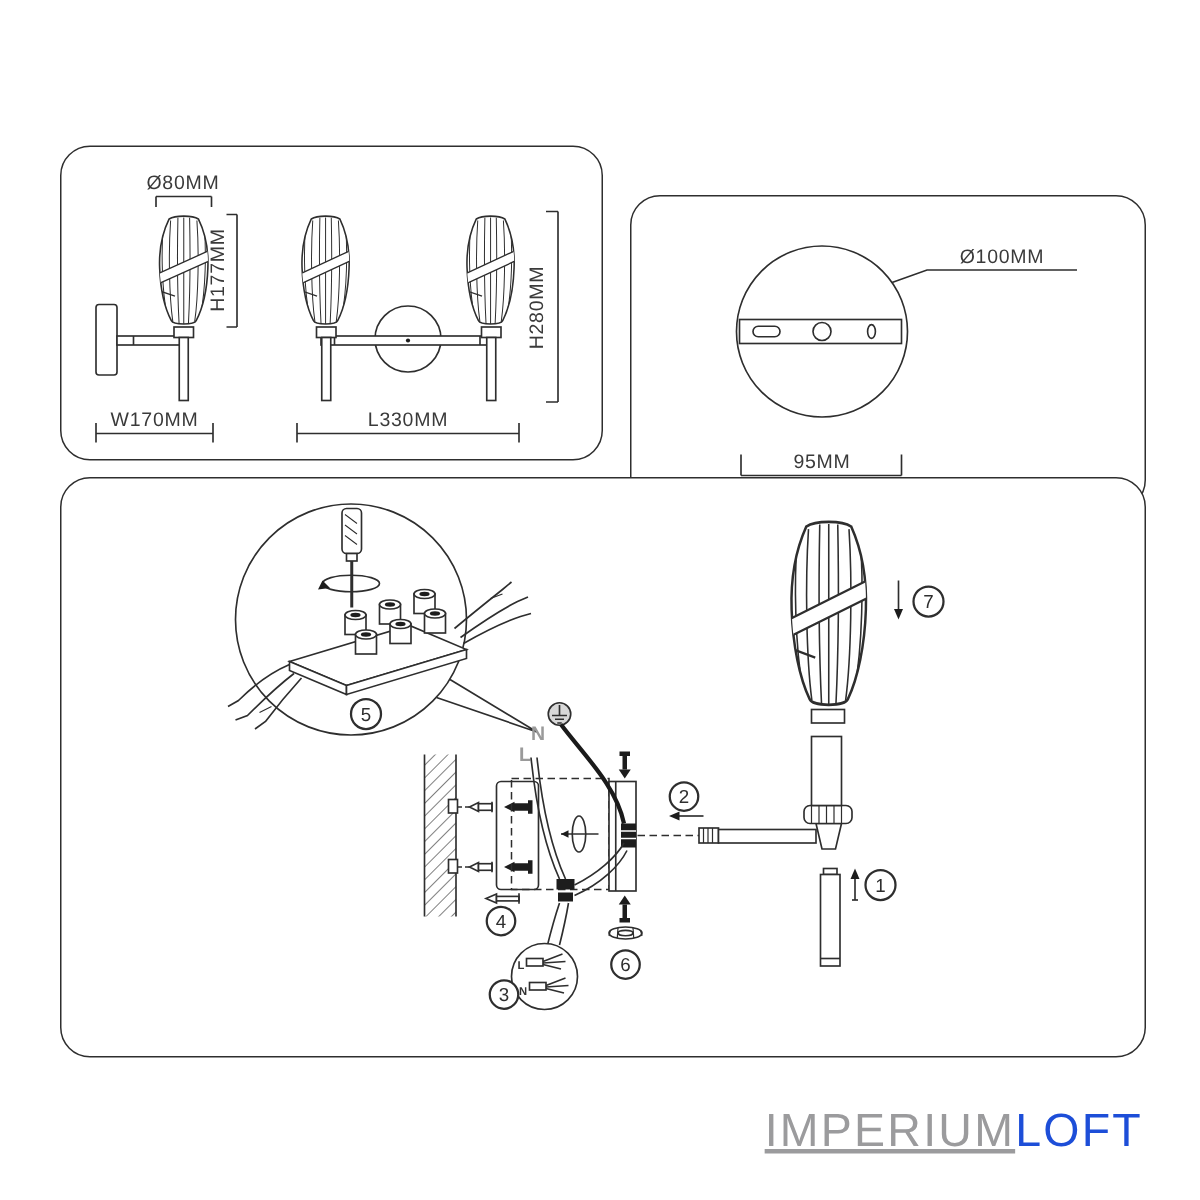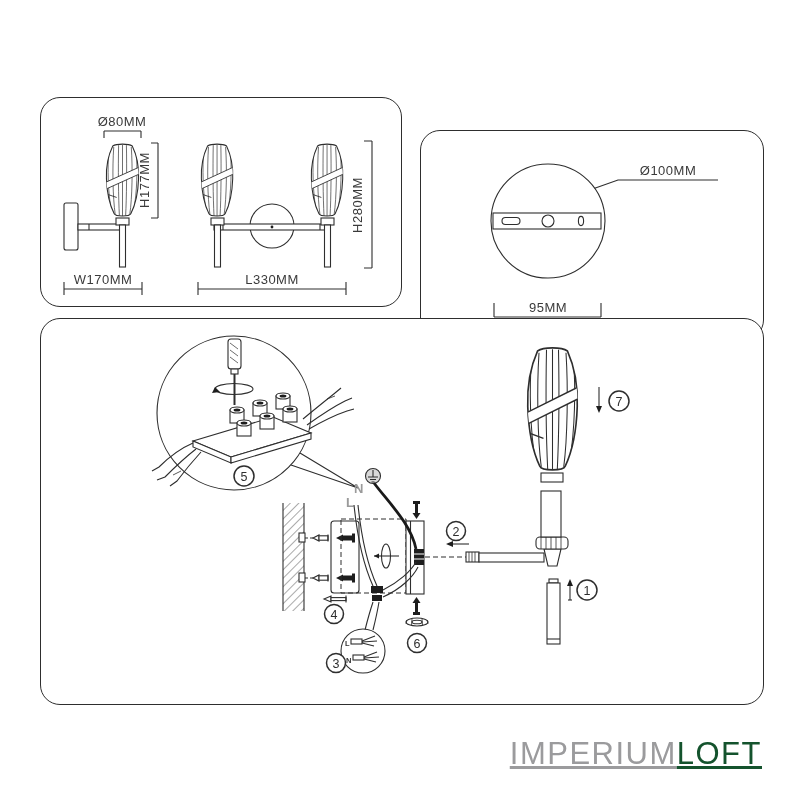--- a/index.html
+++ b/index.html
@@ -14,21 +14,21 @@
   .dim{font-size:13px;letter-spacing:.5px;}
   .callout-num{font-size:12.5px;fill:#2e2e2e;}
   .wirelabel{font-size:13px;font-weight:bold;fill:#9a9a9a;}
   .tinylabel{font-size:7.5px;font-weight:bold;fill:#333;}
   .ln{stroke:#2e2e2e;stroke-width:1.1;fill:none;}
   .lnw{stroke:#2e2e2e;stroke-width:1.1;fill:#fff;}
   .blk{fill:#1d1d1d;stroke:none;}
   #logo{position:absolute;right:38px;top:736px;font-size:31px;letter-spacing:1.5px;
         font-weight:400;white-space:nowrap;}
   #logo .g1{color:#9b9b9d;text-decoration:underline;}
-  #logo .g2{color:#14532d;text-decoration:underline;}
+  #logo .g2{color:#1d4ed8;}
 </style>
 </head>
 <body>
 
 <div id="stage">
 
   <svg width="0" height="0" style="position:absolute">
     <defs>
       <clipPath id="shadeClip">
         <path d="M 9,3 C 4,13 2,24 2.5,36 C 3,50 6,63 10.5,71.5 C 12,74.5 26,74.5 27.5,71.5 C 32,63 35,50 35.5,36 C 36,24 34,13 29,3 C 25,0.5 13,0.5 9,3 Z"></path>

